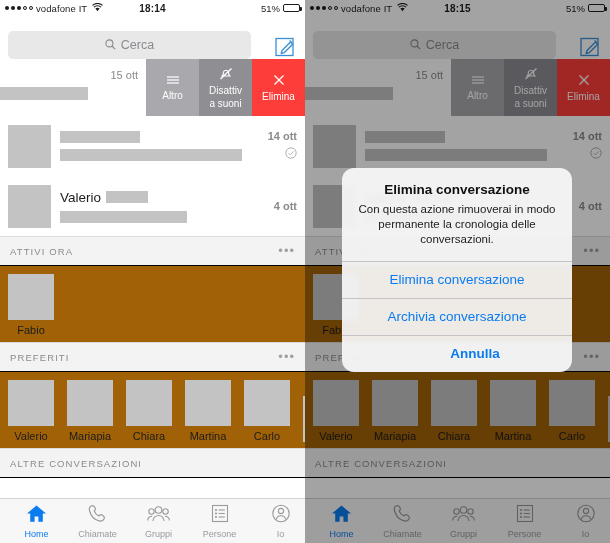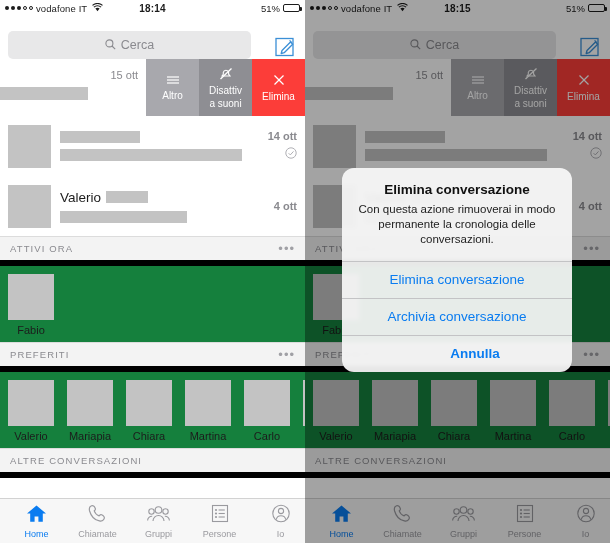--- a/index.html
+++ b/index.html
@@ -61,27 +61,27 @@
   .bar { background:#c3c3c3; height:12px; }
   .row-meta { display:flex; flex-direction:column; align-items:flex-end; gap:3px; width:46px;font-weight:bold; }
   .row-date { font-size:11px; color:#8a8a8f; }
   .name-row { display:flex; align-items:center; gap:5px; }
   .name-txt { font-size:13.5px; color:#1c1c1c; }
 
   
   .sect {
     height:30px; display:flex; align-items:center; justify-content:space-between;
     padding:0 10px; background:#f3f3f3;
-    border-top:1px solid #dcdcdc; border-bottom:6px solid #000000;
+    border-top:1px solid #dcdcdc; border-bottom:1px solid #000000;
   }
   .sect-title { font-size:9.5px; letter-spacing:1.1px; color:#8a8a8f; }
   .sect-more { font-size:13px; color:#a0a0a5; letter-spacing:1px; line-height:8px; }
 
   
-  .strip { display:flex; padding:8px 8px 6px 8px; gap:13px; background:#15803d; overflow:hidden; }
+  .strip { display:flex; padding:8px 8px 6px 8px; gap:13px; background:#a16207; overflow:hidden;align-items:flex-end; }
   .person { display:flex; flex-direction:column; align-items:center; gap:4px; flex:0 0 auto; }
   .p-av { width:46px; height:46px; background:#c3c3c3; }
   .p-name { font-size:11px; color:#1c1c1c; white-space:nowrap; }
 
   
   .tabbar {
     position:absolute; left:0; bottom:0; width:305px; height:45px;
     display:flex; background:#f7f7f7; border-top:1px solid #d2d2d2;
   }
   .tab { flex:1; display:flex; flex-direction:column; align-items:center; justify-content:center; gap:2px;margin-left:12px; }

